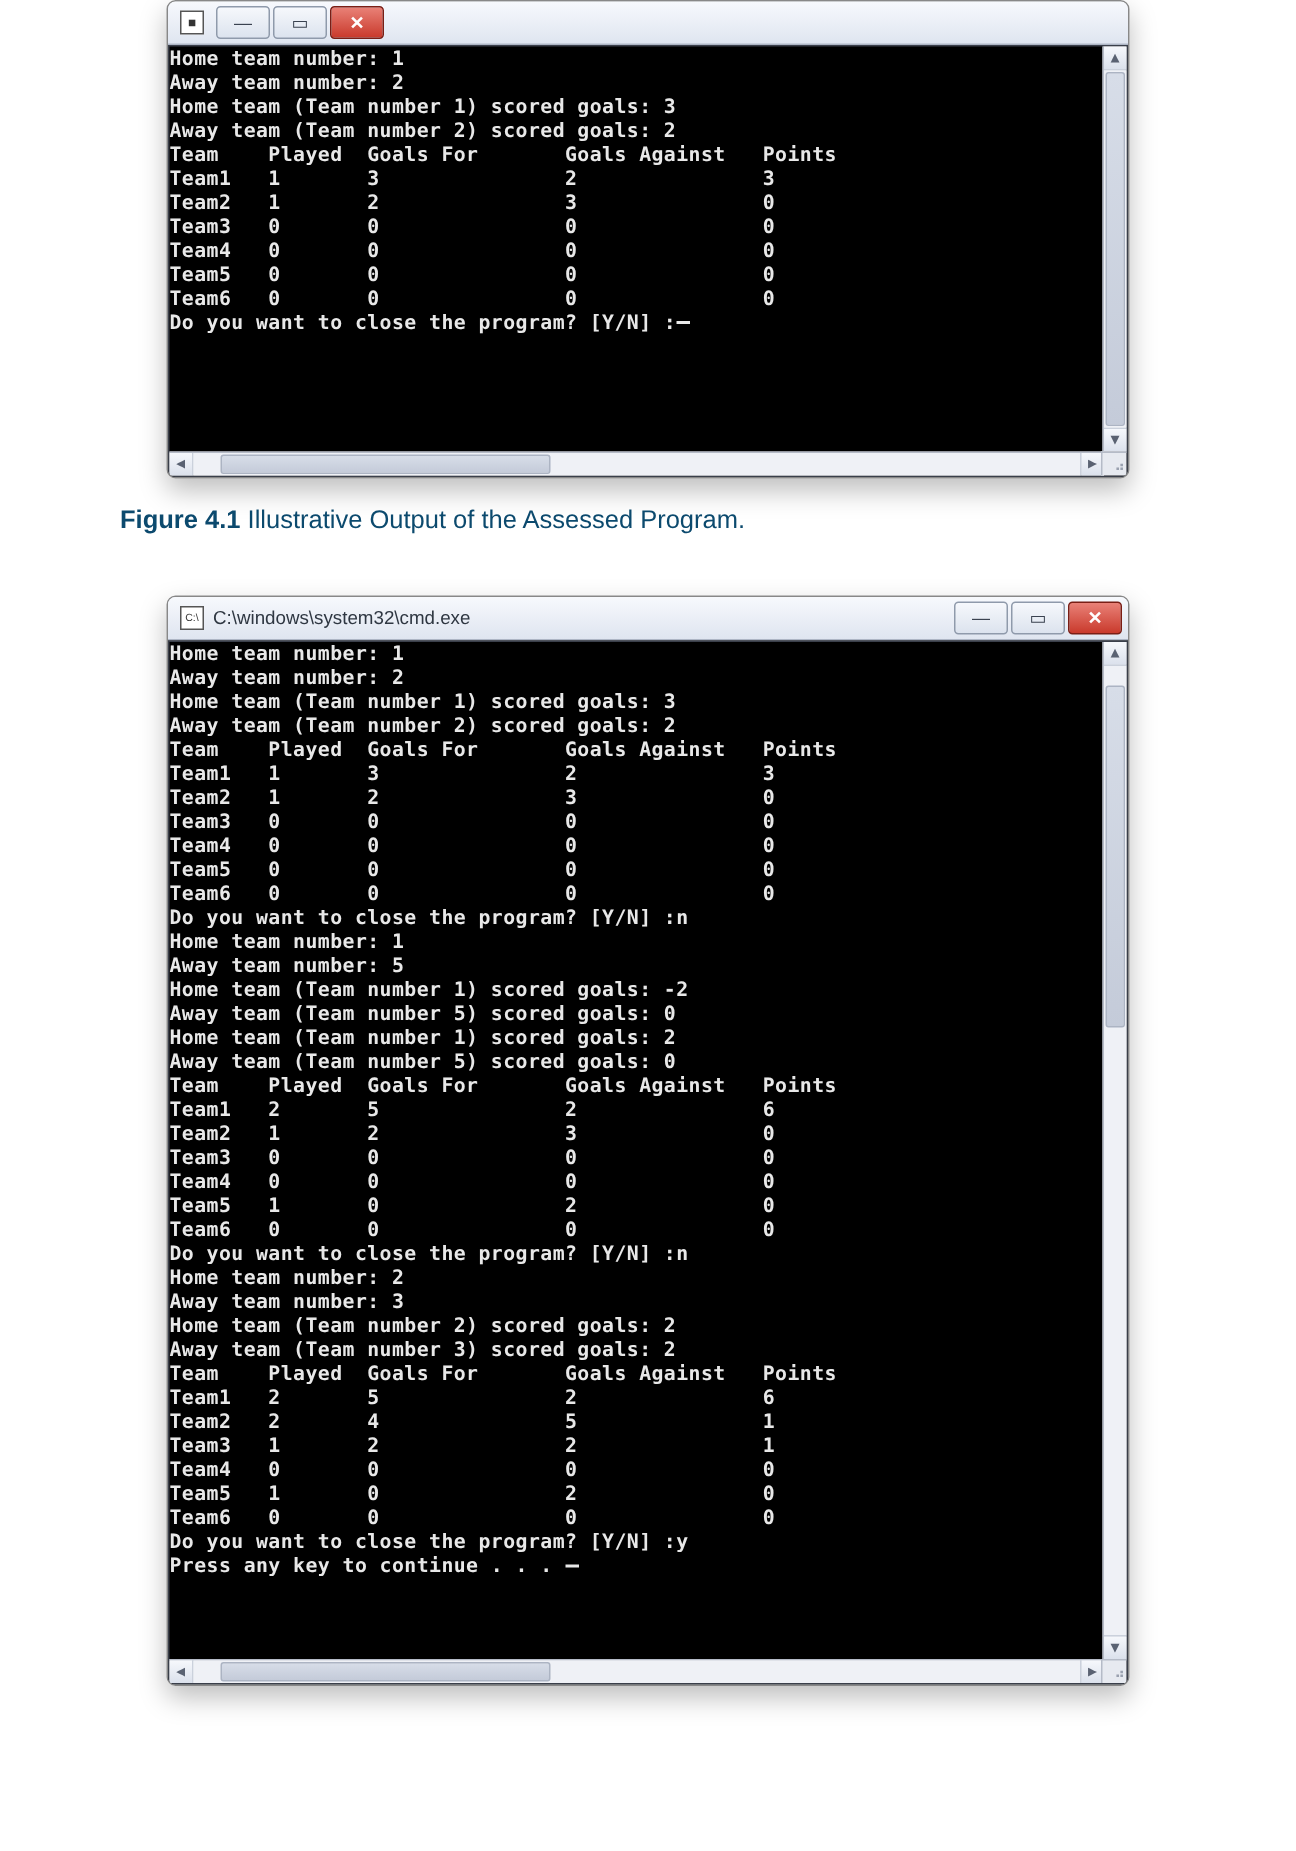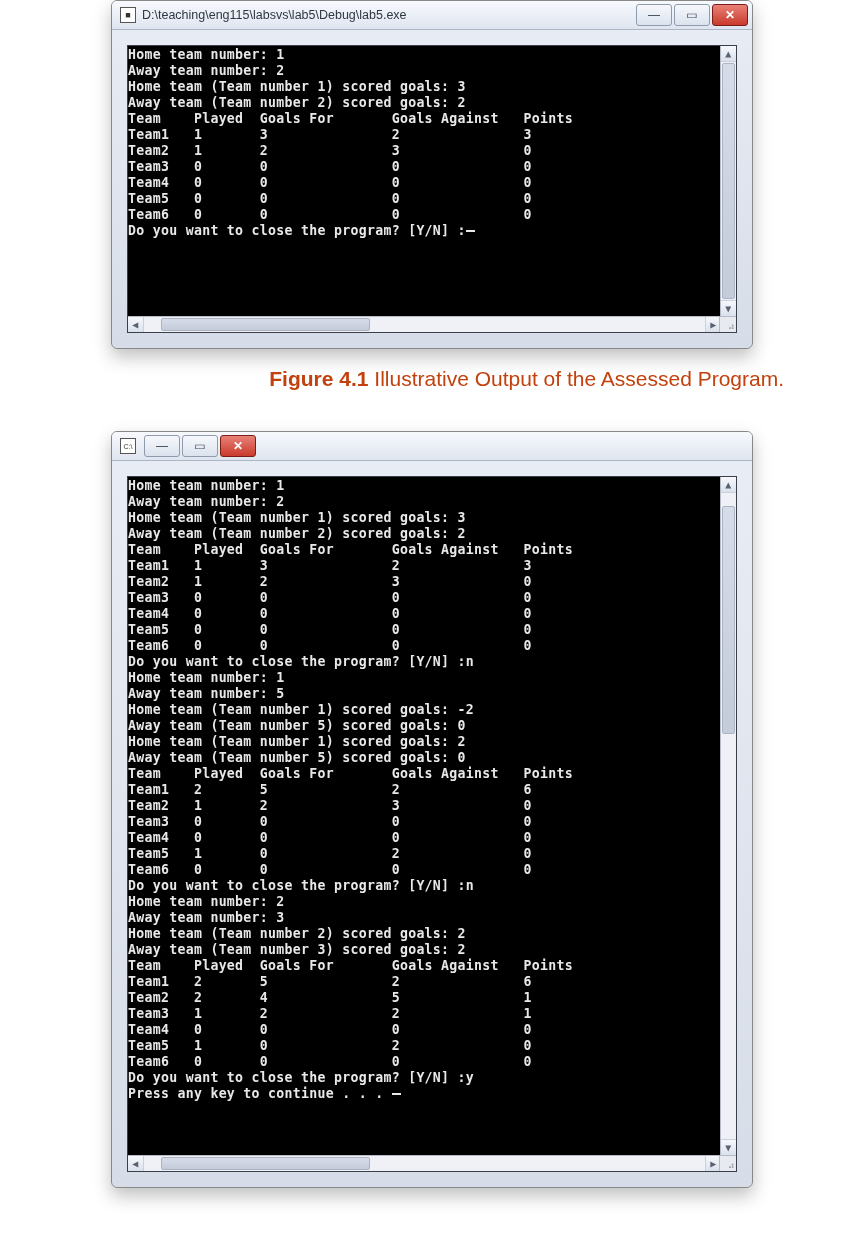--- a/index.html
+++ b/index.html
@@ -6,23 +6,23 @@
     margin: 0;
     padding: 0;
     background: #ffffff;
     font-family: "Segoe UI", Arial, sans-serif;
     width: 864px;
   }
   .page {
     padding: 0 80px 40px 80px;
   }
   .caption {
-    text-align: right;
-    font-size: 21px;
-    color: #c2410c;
+    text-align: left;
+    font-size: 17px;
+    color: #0c4a6e;
     margin: 18px 0 30px 0;
   }
   .caption b { font-weight: 700; }
   .gap { height: 10px; }
 
   
   .window {
     border: 1px solid #888;
     border-radius: 6px;
     background: linear-gradient(#e9edf5, #d7dde8);
@@ -78,21 +78,21 @@
     color: #3a4250;
   }
   .win-btn.close {
     background: linear-gradient(#e98177, #c93a2c);
     border-color: #7a1e15;
     color: #fff;
     font-weight: bold;
   }
 
   .client {
-    margin: 15px;
+    margin: 0;
     background: #000;
     border: 1px solid #3a3f4a;
     position: relative;
     font-family: "Lucida Console", Consolas, monospace;
     font-size: 13.2px;
     line-height: 16px;
     color: #e8e8e8;
     font-weight: bold;
     letter-spacing: 0.3px;
   }
@@ -183,21 +183,20 @@
   }
 </style>
 </head>
 <body>
 
 <div class="page">
 
   <div class="window">
     <div class="titlebar">
       <span class="app-icon">■</span>
-      <span class="title-text">D:\teaching\eng115\labsvs\lab5\Debug\lab5.exe</span>
       <div class="win-btns">
         <span class="win-btn">—</span>
         <span class="win-btn">▭</span>
         <span class="win-btn close">✕</span>
       </div>
     </div>
     <div class="client" style="height:286px;">
       <div class="console" id="console1"><div class="line">Home team number: 1</div><div class="line">Away team number: 2</div><div class="line">Home team (Team number 1) scored goals: 3</div><div class="line">Away team (Team number 2) scored goals: 2</div><div class="line">Team    Played  Goals For       Goals Against   Points</div><div class="line">Team1   1       3               2               3</div><div class="line">Team2   1       2               3               0</div><div class="line">Team3   0       0               0               0</div><div class="line">Team4   0       0               0               0</div><div class="line">Team5   0       0               0               0</div><div class="line">Team6   0       0               0               0</div><div class="line">Do you want to close the program? [Y/N] :<span class="cursor"></span></div><div class="line"> </div><div class="line"> </div><div class="line"> </div><div class="line"> </div><div class="line"> </div></div>
       <div class="vscroll">
         <div class="arrow">▲</div>
@@ -219,20 +218,21 @@
 
   <div class="caption">
     <b>Figure 4.1</b><span>  Illustrative Output of the Assessed Program.</span>
   </div>
 
   <div class="gap"></div>
 
   <div class="window">
     <div class="titlebar">
       <span class="app-icon" style="font-size:7px;">C:\</span>
+      <span class="title-text">C:\windows\system32\cmd.exe</span>
       <div class="win-btns">
         <span class="win-btn">—</span>
         <span class="win-btn">▭</span>
         <span class="win-btn close">✕</span>
       </div>
     </div>
     <div class="client" style="height:694px;">
       <div class="console" id="console2"><div class="line">Home team number: 1</div><div class="line">Away team number: 2</div><div class="line">Home team (Team number 1) scored goals: 3</div><div class="line">Away team (Team number 2) scored goals: 2</div><div class="line">Team    Played  Goals For       Goals Against   Points</div><div class="line">Team1   1       3               2               3</div><div class="line">Team2   1       2               3               0</div><div class="line">Team3   0       0               0               0</div><div class="line">Team4   0       0               0               0</div><div class="line">Team5   0       0               0               0</div><div class="line">Team6   0       0               0               0</div><div class="line">Do you want to close the program? [Y/N] :n</div><div class="line">Home team number: 1</div><div class="line">Away team number: 5</div><div class="line">Home team (Team number 1) scored goals: -2</div><div class="line">Away team (Team number 5) scored goals: 0</div><div class="line">Home team (Team number 1) scored goals: 2</div><div class="line">Away team (Team number 5) scored goals: 0</div><div class="line">Team    Played  Goals For       Goals Against   Points</div><div class="line">Team1   2       5               2               6</div><div class="line">Team2   1       2               3               0</div><div class="line">Team3   0       0               0               0</div><div class="line">Team4   0       0               0               0</div><div class="line">Team5   1       0               2               0</div><div class="line">Team6   0       0               0               0</div><div class="line">Do you want to close the program? [Y/N] :n</div><div class="line">Home team number: 2</div><div class="line">Away team number: 3</div><div class="line">Home team (Team number 2) scored goals: 2</div><div class="line">Away team (Team number 3) scored goals: 2</div><div class="line">Team    Played  Goals For       Goals Against   Points</div><div class="line">Team1   2       5               2               6</div><div class="line">Team2   2       4               5               1</div><div class="line">Team3   1       2               2               1</div><div class="line">Team4   0       0               0               0</div><div class="line">Team5   1       0               2               0</div><div class="line">Team6   0       0               0               0</div><div class="line">Do you want to close the program? [Y/N] :y</div><div class="line">Press any key to continue . . . <span class="cursor"></span></div><div class="line"> </div><div class="line"> </div><div class="line"> </div></div>
       <div class="vscroll">
         <div class="arrow">▲</div>

